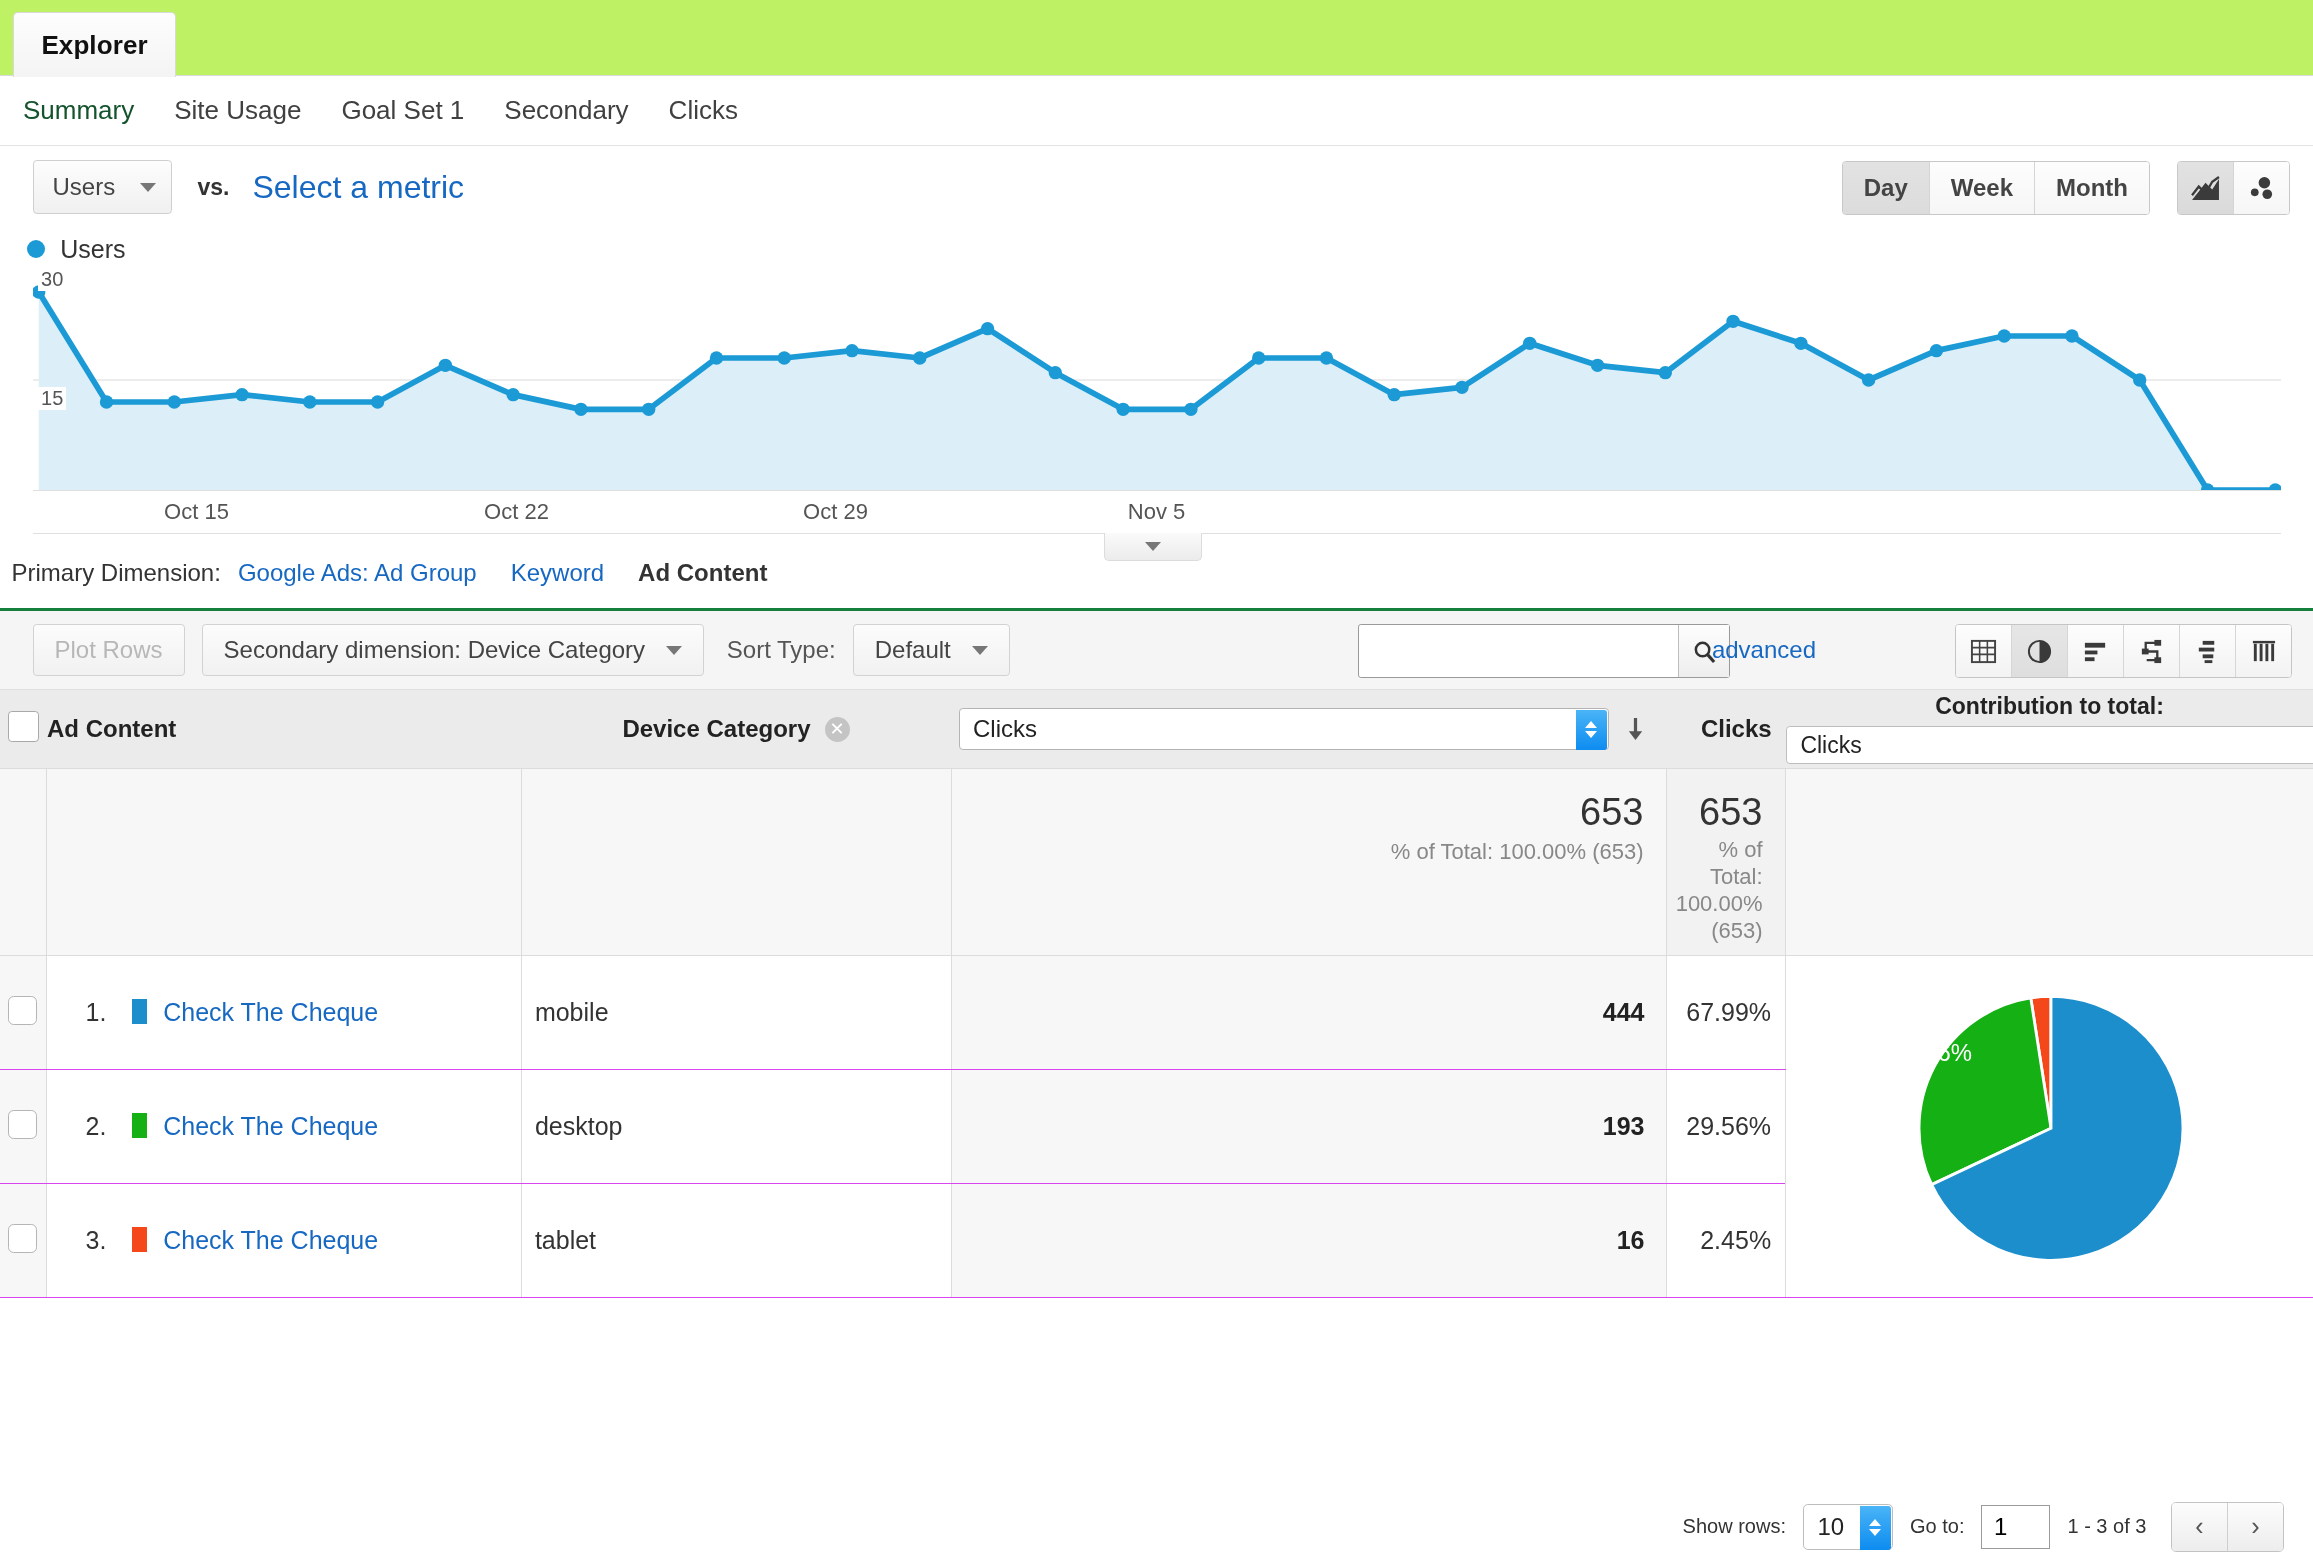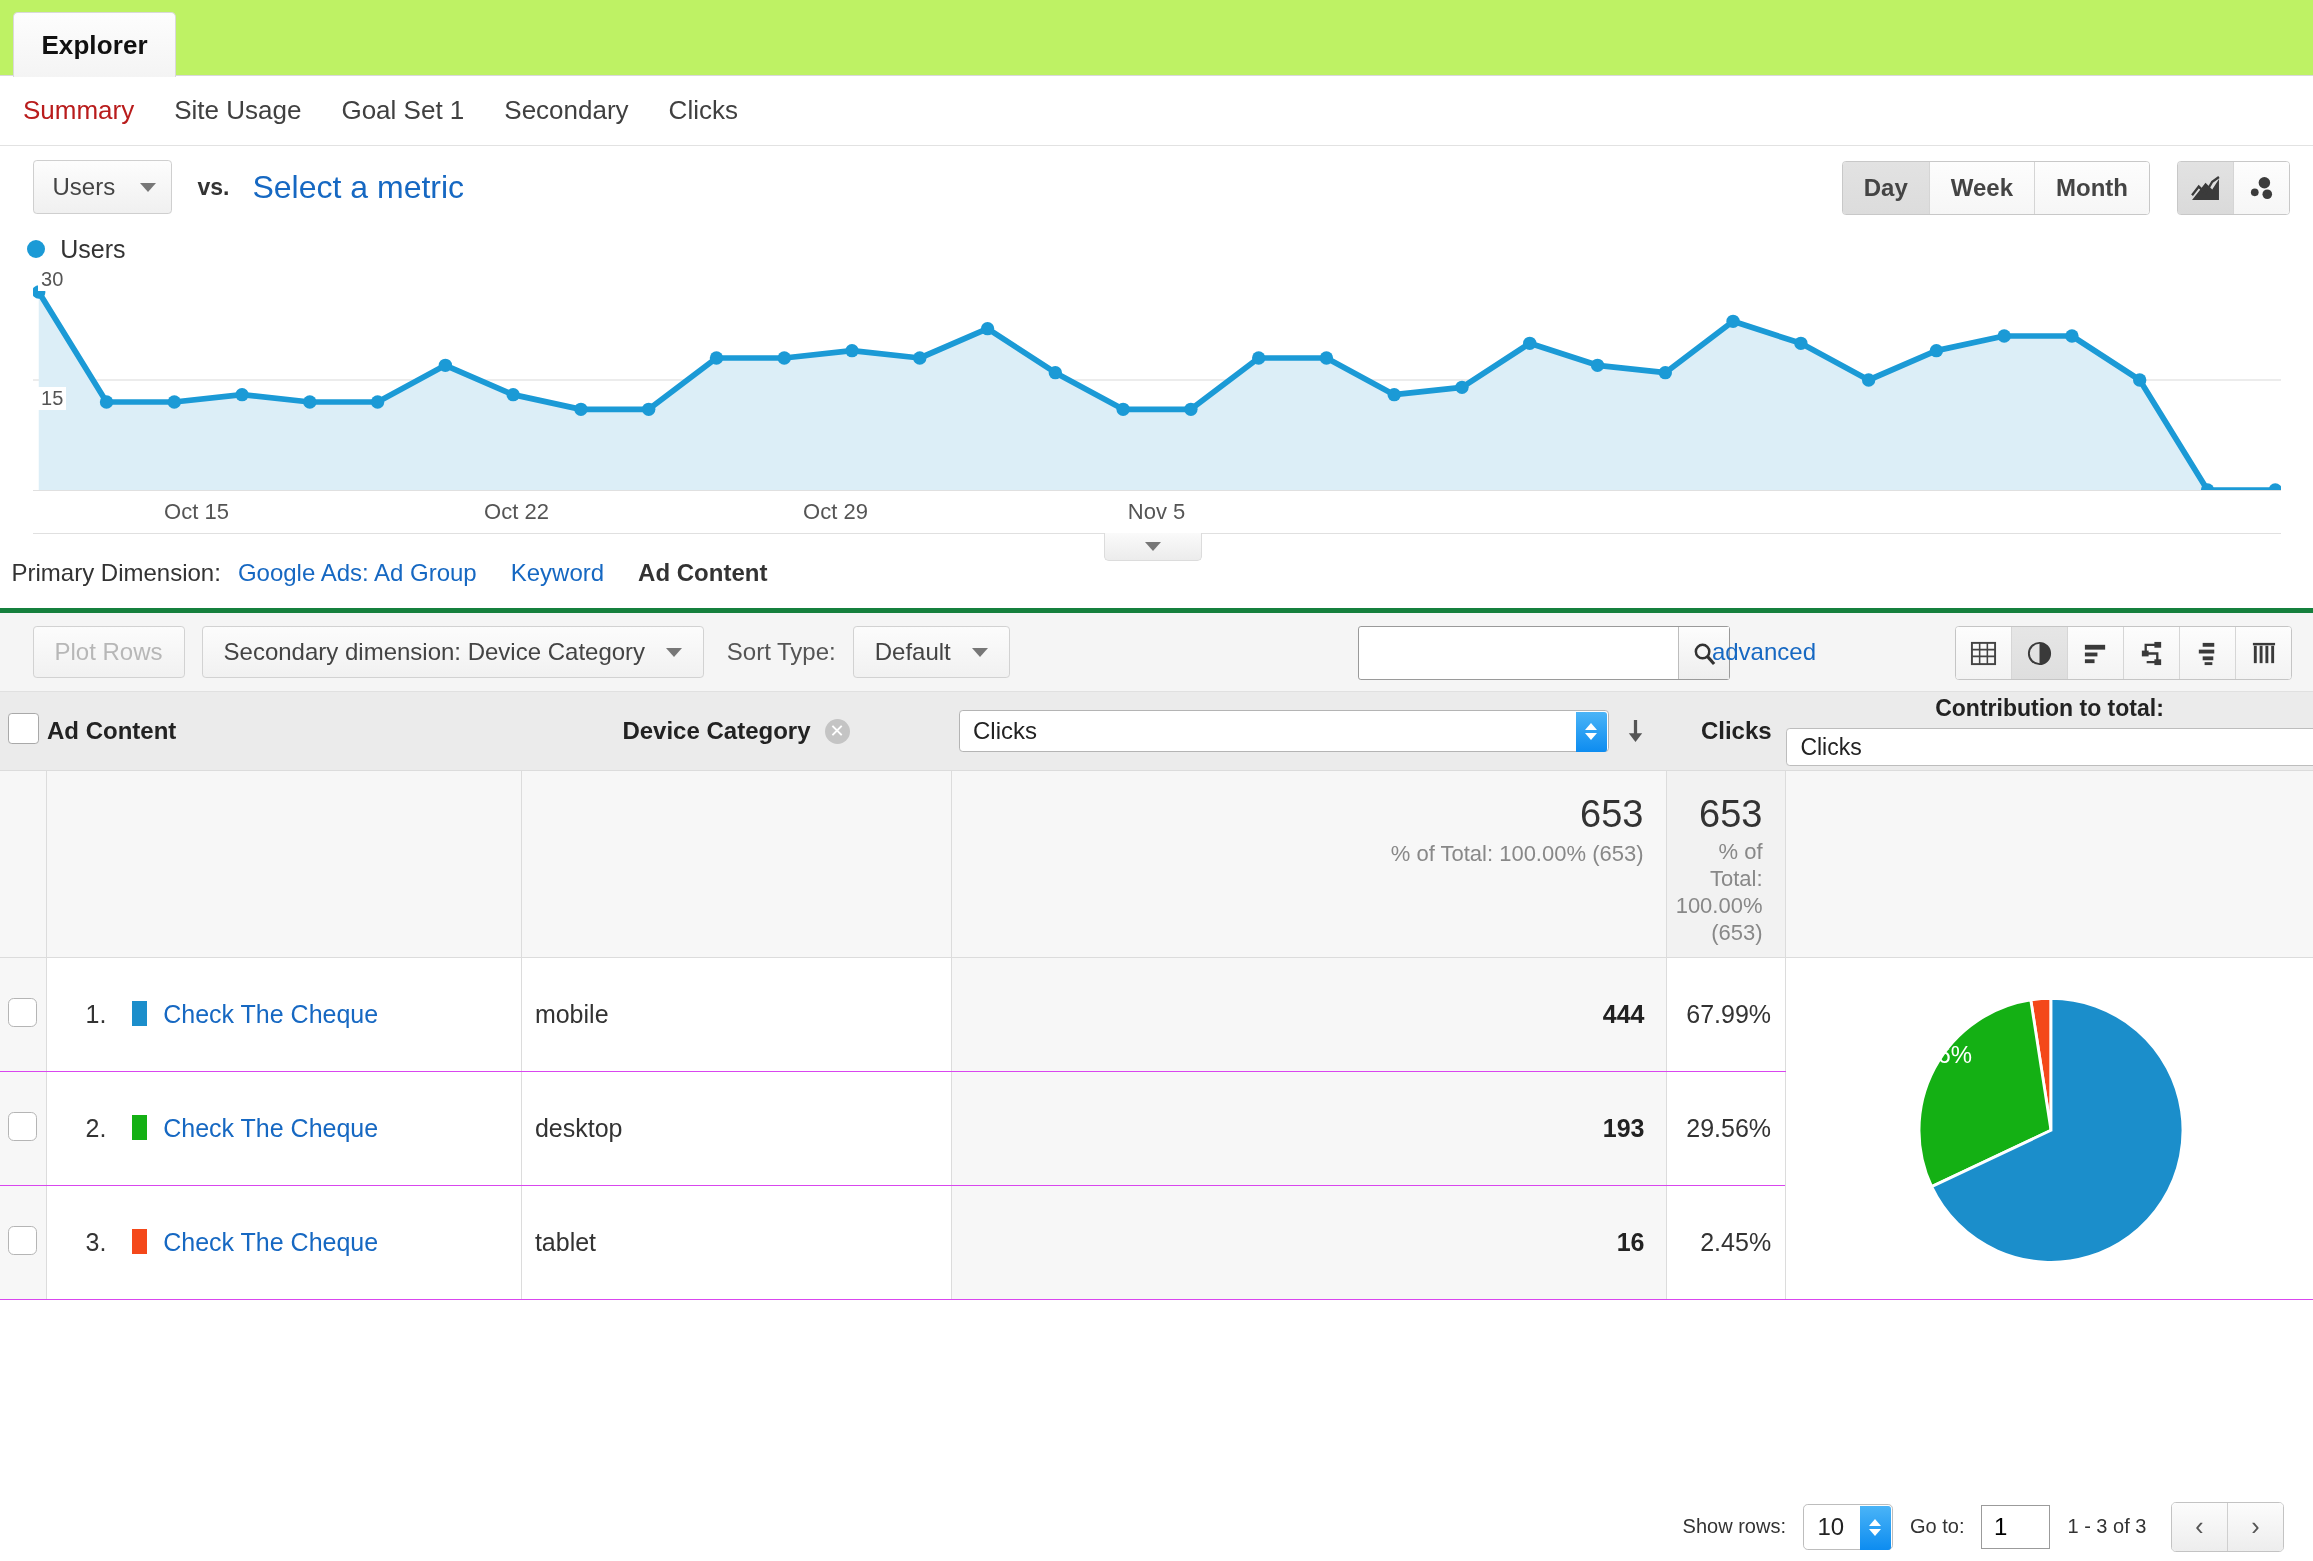--- a/index.html
+++ b/index.html
@@ -49,21 +49,21 @@
     padding-left: 23px;
     gap: 40px;
     background: #fff;
   }
   .subtab {
     font-size: 26px;
     color: #404040;
     cursor: pointer;
     white-space: nowrap;
   }
-  .subtab.active { color: #b91c1c; cursor: default; }
+  .subtab.active { color: #14532d; cursor: default; }
 
   
   .metricrow {
     position: relative;
     height: 82px;
     display: flex;
     align-items: center;
     padding-left: 32.5px;
   }
   .btn-select {
@@ -211,21 +211,21 @@
     cursor: pointer;
     white-space: nowrap;
   }
   .primdim-item.active { color: #333; font-weight: bold; cursor: default; }
 
   
   .toolbar {
     position: relative;
     height: 78px;
     background: #f5f5f5;
-    border-top: 5px solid #15803d;
+    border-top: 3px solid #15803d;
     border-bottom: 1px solid #e0e0e0;
     display: flex;
     align-items: center;
     padding-left: 32.5px;
     gap: 17px;
   }
   .tb-btn {
     height: 52px;
     box-sizing: border-box;
     padding: 0 21px;

